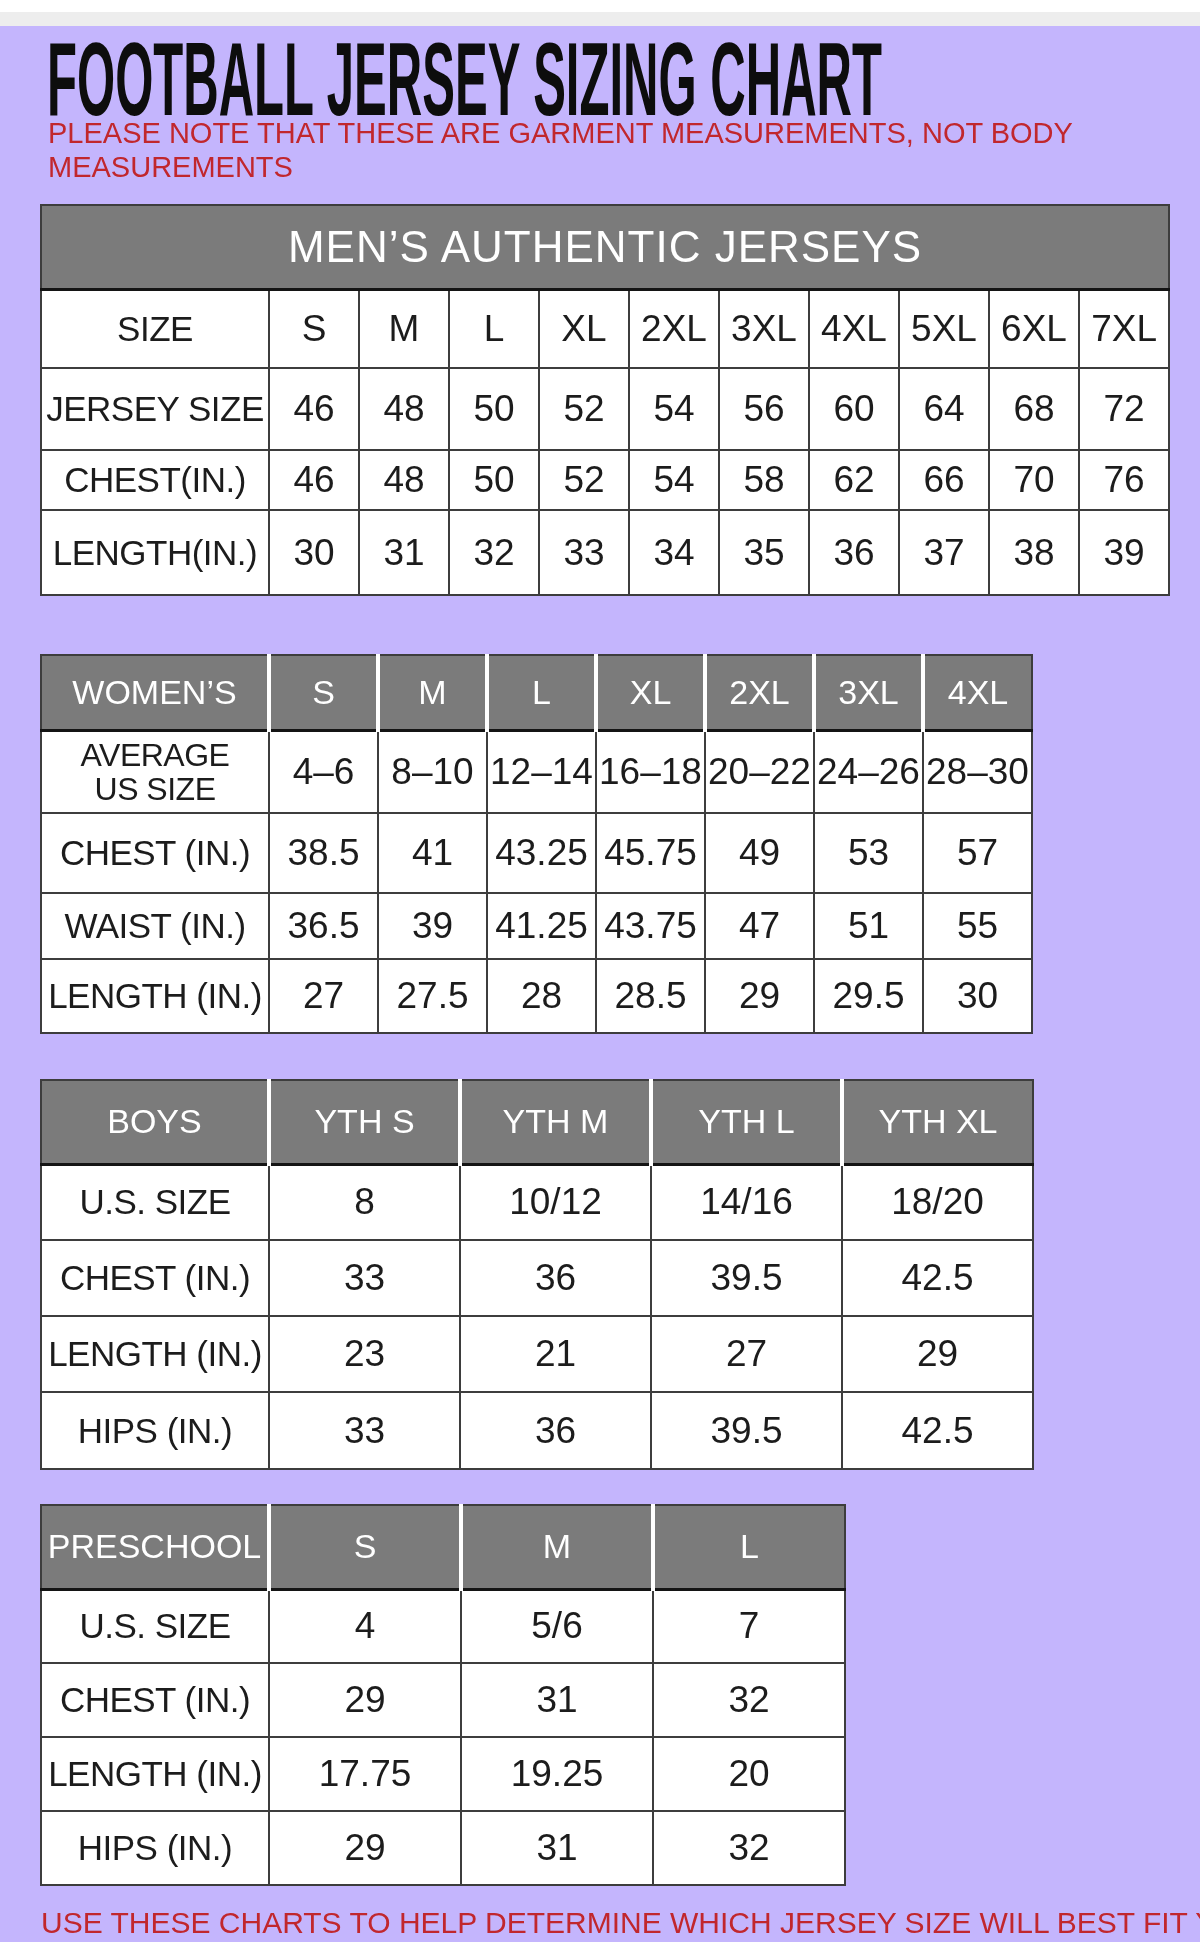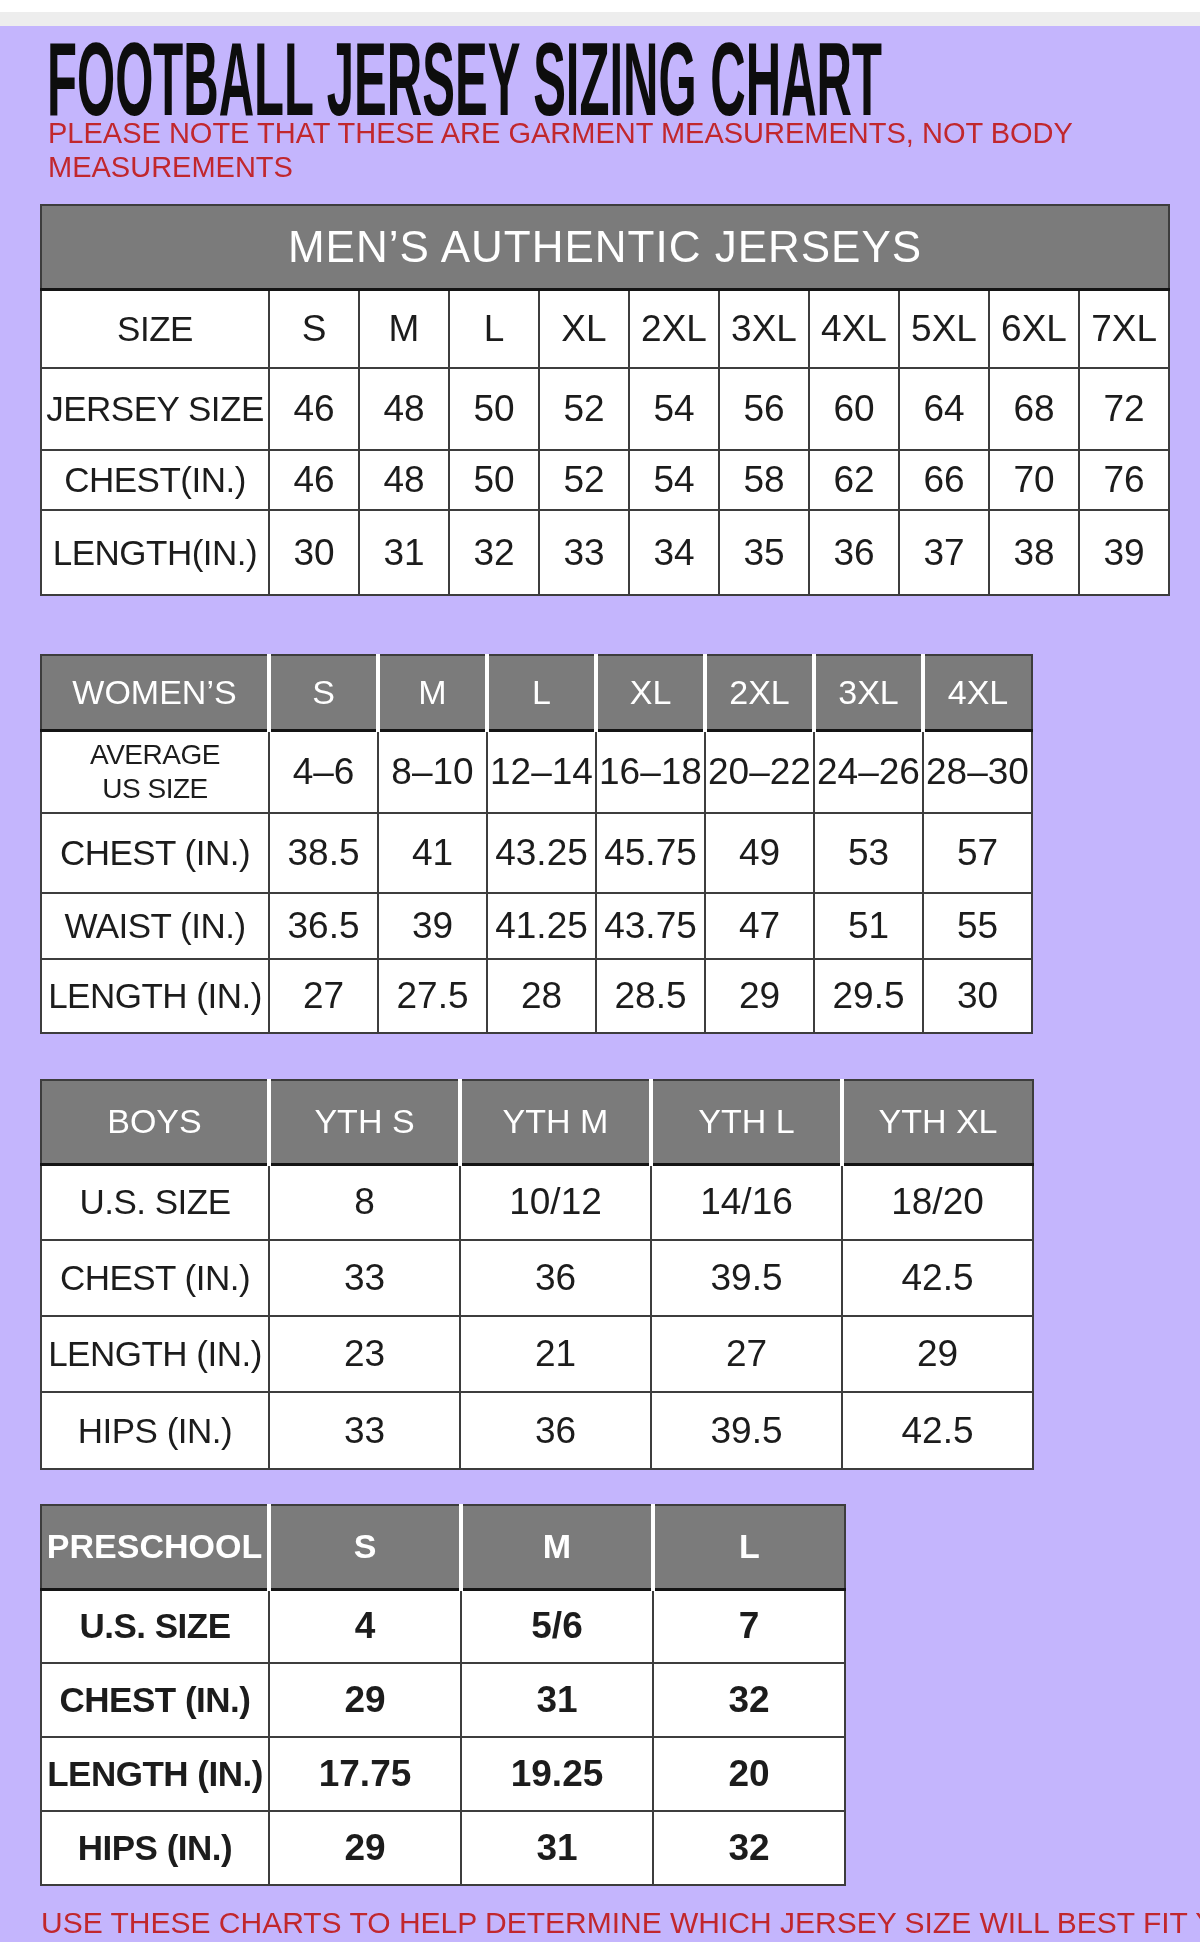--- a/index.html
+++ b/index.html
@@ -17,21 +17,21 @@
   .footer-note{
     position:absolute;left:41px;top:1893px;width:1140px;
     font-size:30px;line-height:36px;color:#c1272d;white-space:nowrap;
   }
   table.t{position:absolute;left:40px;border-collapse:collapse;table-layout:fixed;background:#ffffff;border:2px solid #f97316;}
   .t td{border:2px solid #3d3d3d;text-align:center;vertical-align:middle;padding:0;overflow:hidden;}
   .t td.banner{background:#7b7b7b;color:#ffffff;font-size:44px;letter-spacing:1px;border-bottom:3px solid #141414;}
   .t tr.hdr td{background:#7b7b7b;color:#ffffff;font-size:34px;border-bottom:3px solid #141414;}
   .t tr.hdr td + td{border-left:4px solid #ffffff;}
   .t td.lab{font-size:35px;letter-spacing:-0.5px;}
-  .t td.lab2{font-size:28px;line-height:34px;letter-spacing:-0.5px;white-space:pre-line;}
+  .t td.lab2{font-size:32px;line-height:34px;letter-spacing:-0.5px;white-space:pre-line;}
   .t td.val{font-size:37px;}
 </style>
 </head>
 <body>
 
 <div class="canvas">
   <div class="top-strip"></div>
 
   <svg class="title-svg" width="900" height="118">
     <text x="0" y="103" class="title-text" textLength="835" lengthAdjust="spacingAndGlyphs">FOOTBALL JERSEY SIZING CHART</text>
@@ -219,21 +219,21 @@
     <tr style="height:77px">
       <td class="lab">HIPS (IN.)</td>
       <td class="val">33</td>
       <td class="val">36</td>
       <td class="val">39.5</td>
       <td class="val">42.5</td>
     </tr>
   </tbody>
     </table>
 
-  <table class="t" style="top:1492px;width:804px;font-weight:bold;">
+  <table class="t" style="top:1492px;width:804px;">
     <colgroup>
       <col style="width:228px">
         <col style="width:192px">
         <col style="width:192px">
         <col style="width:192px">
     </colgroup>
     <tbody>
         <tr class="hdr" style="height:84px">
       <td>PRESCHOOL</td>
       <td>S</td>

